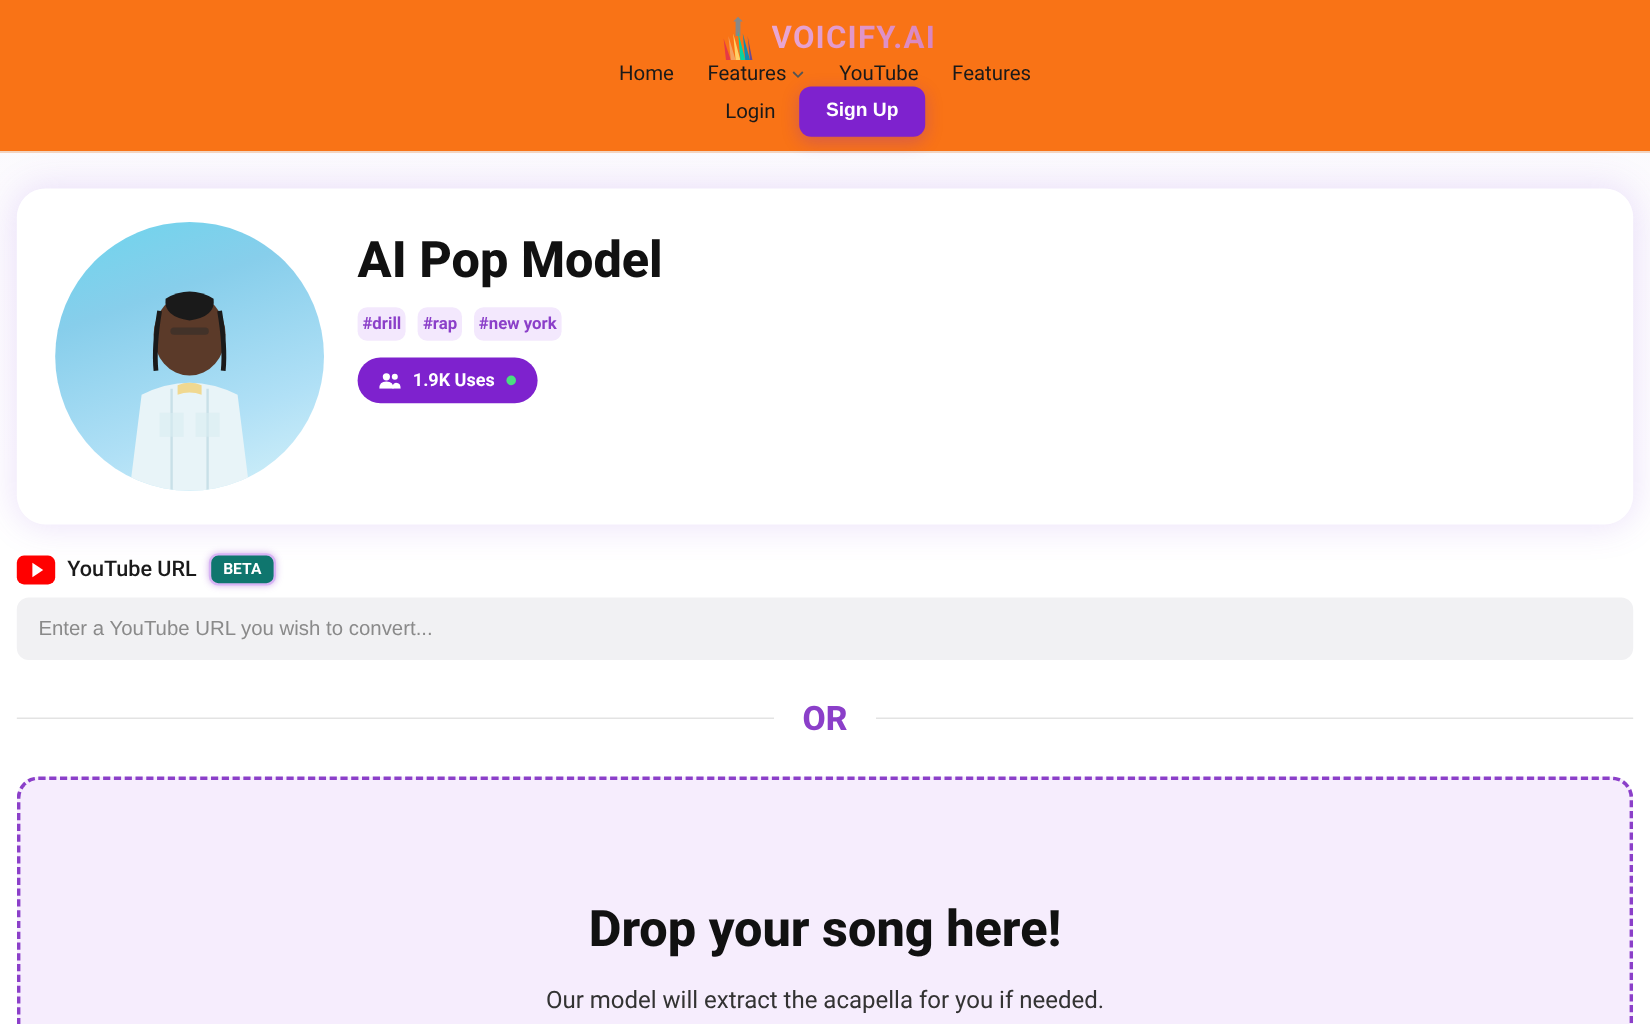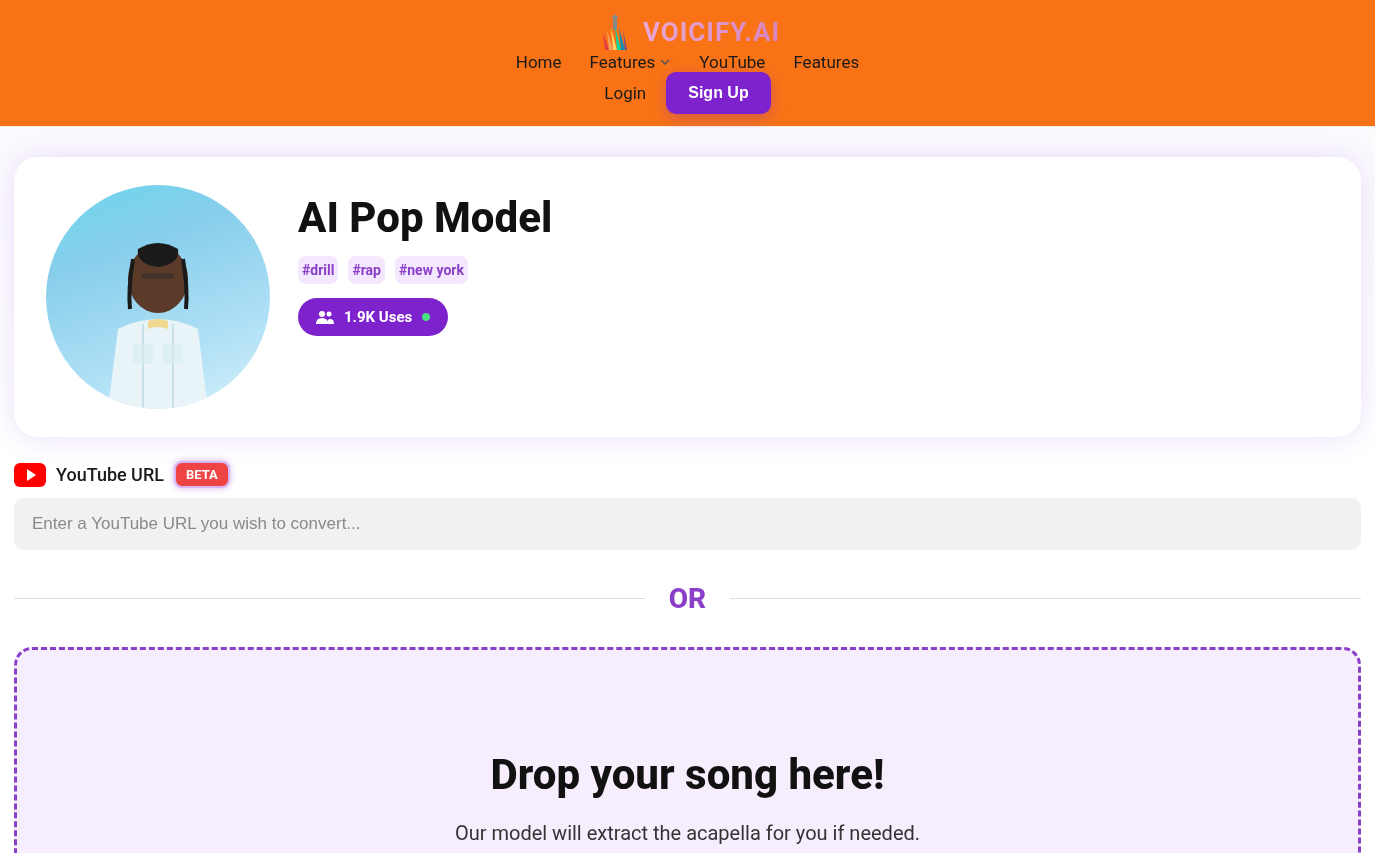--- a/index.html
+++ b/index.html
@@ -165,21 +165,21 @@
   border-top: 6px solid transparent;
   border-bottom: 6px solid transparent;
   margin-left: 2px;
 }
 .yt-label {
   font-size: 18px;
   font-weight: 500;
   color: #1a1a1a;
 }
 .beta-badge {
-  background: #ef4444;
+  background: #0f766e;
   color: #fff;
   font-size: 13px;
   font-weight: 700;
   padding: 4px 10px;
   border-radius: 8px;
   border: 2px solid #d8b4f5;
   box-shadow: 0 0 6px rgba(139, 63, 201, 0.4);
 }
 .url-row {
   display: flex;

